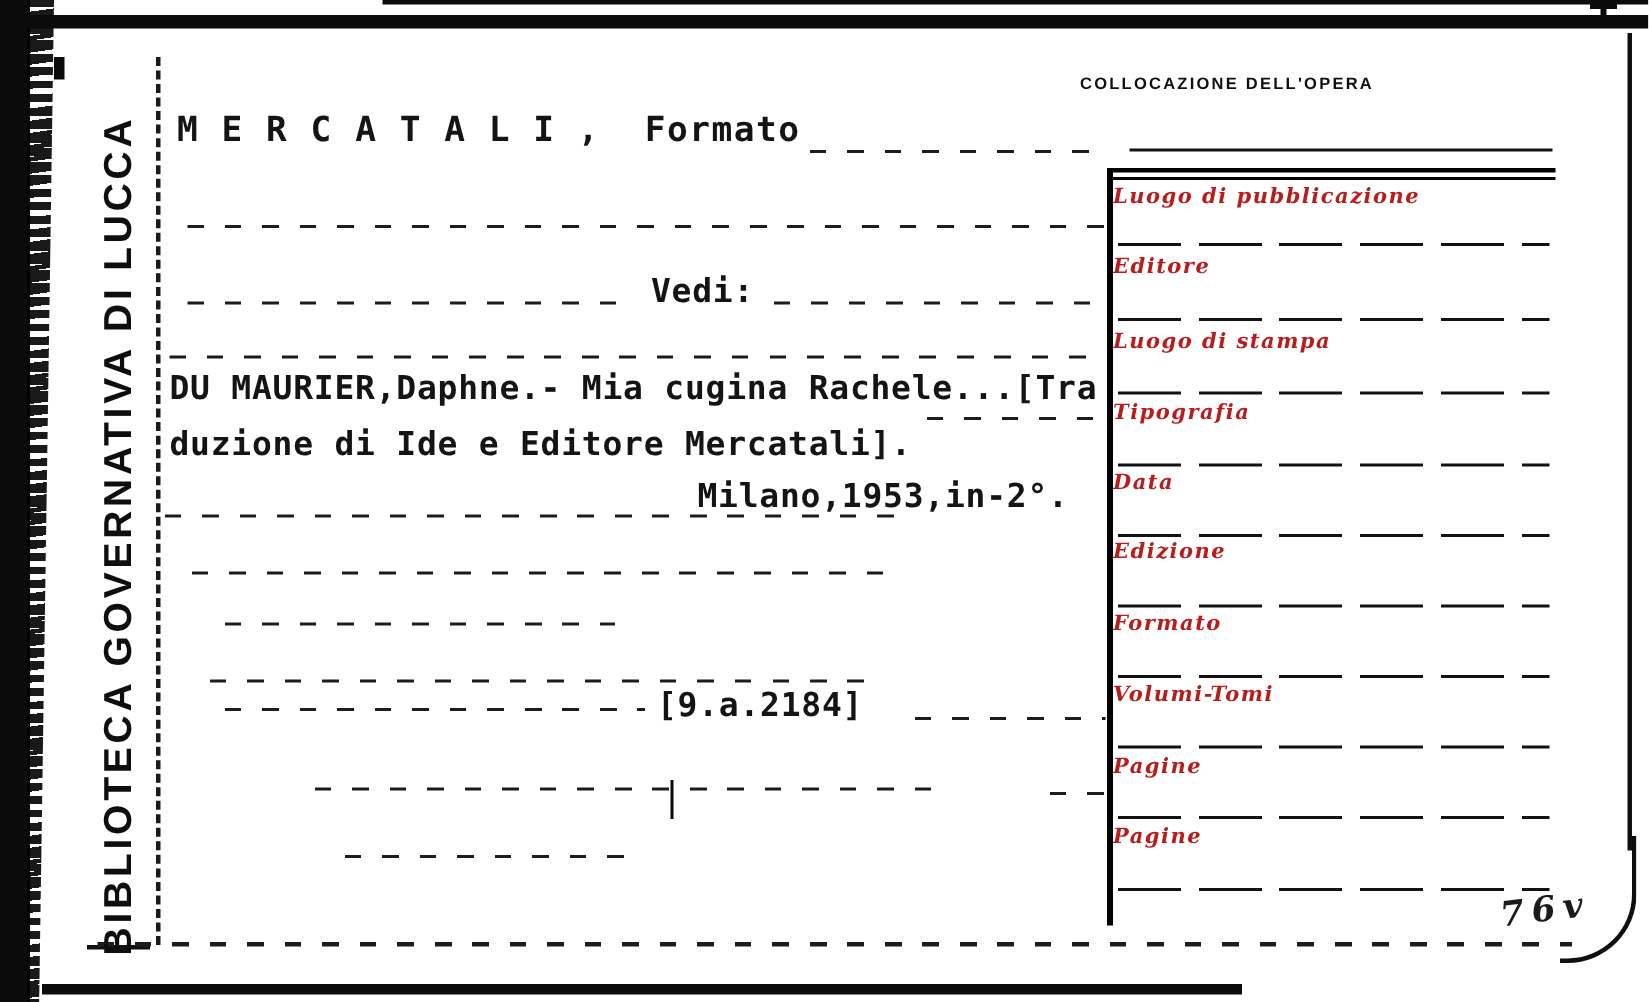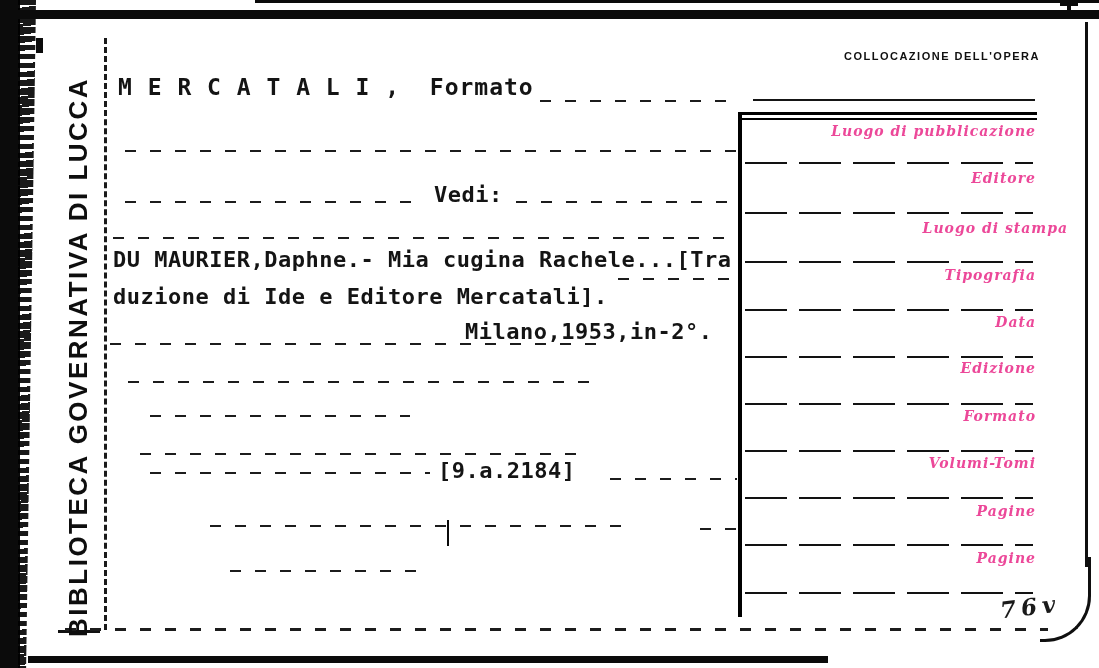--- a/index.html
+++ b/index.html
@@ -40,30 +40,30 @@
       font-weight:700;font-size:22px;letter-spacing:.5px;white-space:pre;color:#141414;}
   .tw.heading{font-size:23px;letter-spacing:1px;}
 
   
   .vert-title{position:absolute;left:-198px;top:340px;width:558px;height:36px;
       transform:rotate(-90deg);transform-origin:center;
       font-family:"Liberation Sans",sans-serif;font-weight:800;font-size:26px;
       letter-spacing:2.5px;color:#0e0e0e;text-align:center;white-space:nowrap;z-index:2;}
 
   
-  .colloc-header{position:absolute;left:740px;top:50px;width:300px;text-align:right;
+  .colloc-header{position:absolute;left:720px;top:50px;width:300px;text-align:left;
       font-family:"Liberation Sans",sans-serif;font-weight:700;font-size:11px;
       letter-spacing:1.5px;color:#101010;z-index:2;}
   .colloc-underline{position:absolute;left:753px;top:99px;width:282px;height:2px;background:#151515;}
   .box-top1{position:absolute;left:738px;top:112px;width:299px;height:3px;background:#000;}
   .box-top2{position:absolute;left:738px;top:118px;width:299px;height:2px;background:#000;}
   .box-left{position:absolute;left:738px;top:112px;width:4px;height:505px;background:#000;z-index:3;}
-  .flabel{position:absolute;left:742px;width:294px;text-align:right;z-index:2;
+  .flabel{position:absolute;left:742px;width:294px;text-align:left;z-index:2;
       font-family:"DejaVu Serif",serif;font-style:italic;font-weight:700;
-      font-size:14px;letter-spacing:1px;color:#ec4899;}
+      font-size:14px;letter-spacing:1px;color:#b91c1c;}
   .fline{position:absolute;left:745px;width:288px;height:2px;z-index:1;
       background:repeating-linear-gradient(90deg,#121212 0 42px,transparent 42px 54px);}
 
   
   .handwritten{position:absolute;left:1000px;top:593px;z-index:2;
       font-family:"DejaVu Serif",serif;font-style:italic;font-weight:700;
       font-size:23px;letter-spacing:5px;color:#1a1a1a;transform:rotate(-7deg);}
 </style>
 </head>
 <body>
@@ -114,21 +114,21 @@
   <div class="colloc-header">COLLOCAZIONE DELL'OPERA</div>
   <div class="colloc-underline"></div>
   <div class="box-top1"></div>
   <div class="box-top2"></div>
   <div class="box-left"></div>
 
   <div class="flabel" style="top:123px;">Luogo di pubblicazione</div>
   <div class="fline" style="top:162px;"></div>
   <div class="flabel" style="top:170px;">Editore</div>
   <div class="fline" style="top:212px;"></div>
-  <div class="flabel" style="top:220px;padding-left:32px;">Luogo di stampa</div>
+  <div class="flabel" style="top:220px;">Luogo di stampa</div>
   <div class="fline" style="top:261px;"></div>
   <div class="flabel" style="top:267px;">Tipografia</div>
   <div class="fline" style="top:309px;"></div>
   <div class="flabel" style="top:314px;">Data</div>
   <div class="fline" style="top:356px;"></div>
   <div class="flabel" style="top:360px;">Edizione</div>
   <div class="fline" style="top:403px;"></div>
   <div class="flabel" style="top:408px;">Formato</div>
   <div class="fline" style="top:450px;"></div>
   <div class="flabel" style="top:455px;">Volumi-Tomi</div>

